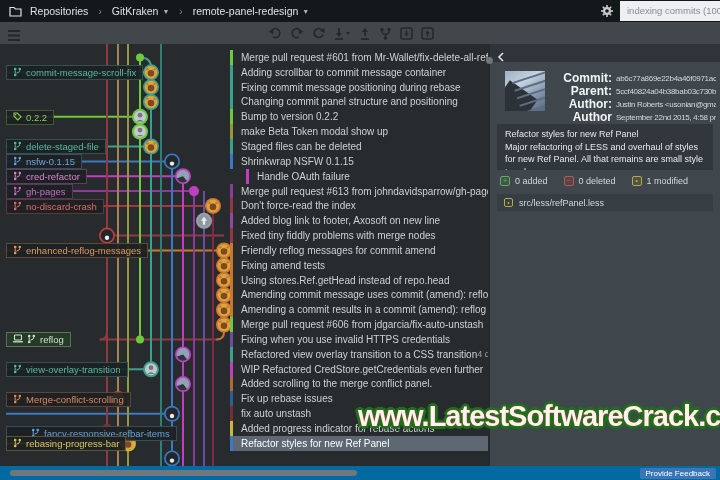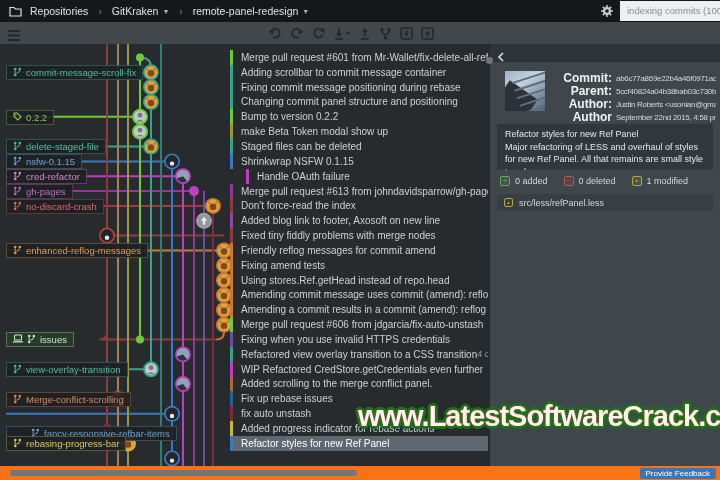--- a/index.html
+++ b/index.html
@@ -57,21 +57,21 @@
   .stats{position:absolute;left:10px;top:132px;display:flex;gap:16px;align-items:center;}
   .stat{display:flex;align-items:center;gap:5px;font-size:9px;color:#d4d9db;}
   .stat-ic{width:10px;height:10px;border-radius:2px;border:1px solid;display:flex;align-items:center;
            justify-content:center;font-size:8px;line-height:1;}
   .filerow{position:absolute;left:7px;right:7px;top:150px;height:17px;background:#363d43;
            display:flex;align-items:center;gap:6px;padding-left:7px;font-size:9px;color:#d4d9db;cursor:pointer;}
   .file-ic{width:9px;height:9px;border-radius:2px;border:1px solid #b8a83e;color:#b8a83e;
            display:flex;align-items:center;justify-content:center;font-size:7px;line-height:1;flex:none;}
 
   
-  .bottombar{position:absolute;left:0;top:466px;right:0;height:14px;background:#f97316;}
+  .bottombar{position:absolute;left:0;top:466px;right:0;height:14px;background:#0369a1;}
   .hscroll{position:absolute;left:10px;top:4px;width:347px;height:6px;border-radius:3px;background:#70777d;cursor:pointer;}
   .feedback{position:absolute;right:4px;top:2px;height:11px;padding:0 6px;background:#3a76b6;border-radius:2px;
             color:#fff;font-size:8px;line-height:11px;cursor:pointer;}
 
   
   .watermark{position:absolute;left:358px;top:400px;z-index:50;font-size:29px;font-weight:bold;
              letter-spacing:-1px;color:#fff3ef;white-space:nowrap;pointer-events:none;
              text-shadow:0 0 2px #c23434,
                -3px 0 0 #15741a,3px 0 0 #15741a,0 -3px 0 #15741a,0 3px 0 #15741a,
                -2px -2px 0 #15741a,2px -2px 0 #15741a,-2px 2px 0 #15741a,2px 2px 0 #15741a;}
@@ -534,21 +534,21 @@
           <span><svg width="10" height="9" viewBox="0 0 10 9">
               <rect x="1.5" y="1" width="7" height="5" rx="0.8" fill="none" stroke="#cfe0cf" stroke-width="1.1"></rect>
               <line x1="0" y1="7.8" x2="10" y2="7.8" stroke="#cfe0cf" stroke-width="1.3"></line>
             </svg></span>
           <span><svg width="9" height="10" viewBox="0 0 9 10">
               <circle cx="2.2" cy="2" r="1.3" fill="#cfe0cf"></circle>
               <circle cx="6.8" cy="2" r="1.3" fill="#cfe0cf"></circle>
               <circle cx="2.2" cy="8" r="1.3" fill="#cfe0cf"></circle>
               <path d="M2.2,3.2 V6.8 M6.8,3.2 Q6.8,5.6 3.4,6.2" fill="none" stroke="#cfe0cf" stroke-width="1"></path>
             </svg></span>
-          <span>issues</span>
+          <span>reflog</span>
         </div>
         <div class="branch-label" style="top: 318px; color: rgb(85, 184, 162); border-color: rgba(85, 184, 162, 0.333);">
           <span><svg width="9" height="10" viewBox="0 0 9 10">
               <circle cx="2.2" cy="2" r="1.3" fill="#55b8a2"></circle>
               <circle cx="6.8" cy="2" r="1.3" fill="#55b8a2"></circle>
               <circle cx="2.2" cy="8" r="1.3" fill="#55b8a2"></circle>
               <path d="M2.2,3.2 V6.8 M6.8,3.2 Q6.8,5.6 3.4,6.2" fill="none" stroke="#55b8a2" stroke-width="1"></path>
             </svg></span>
           <span>view-overlay-transition</span>
         </div>

